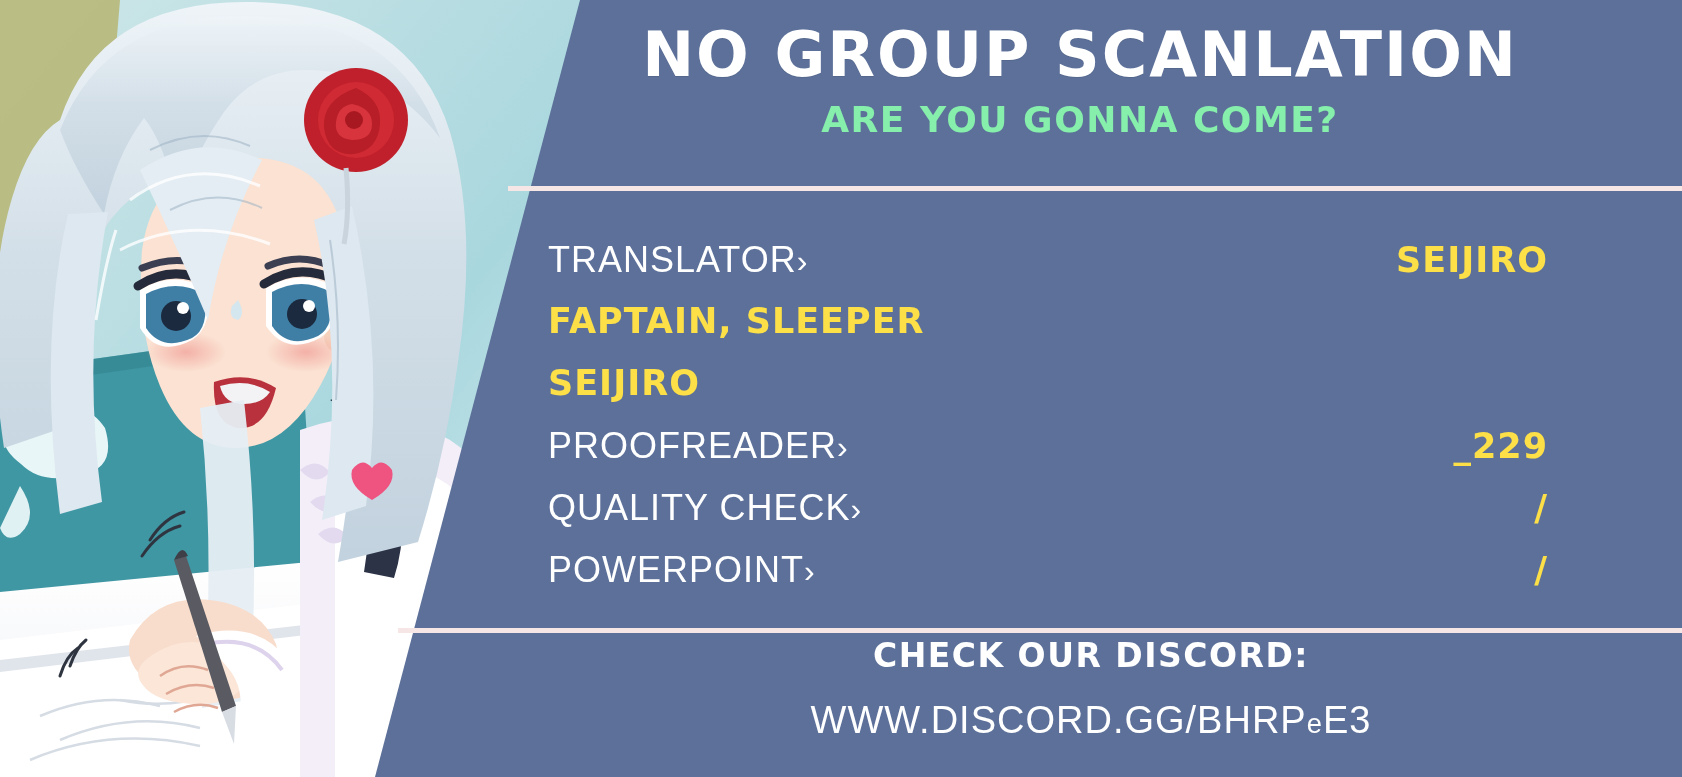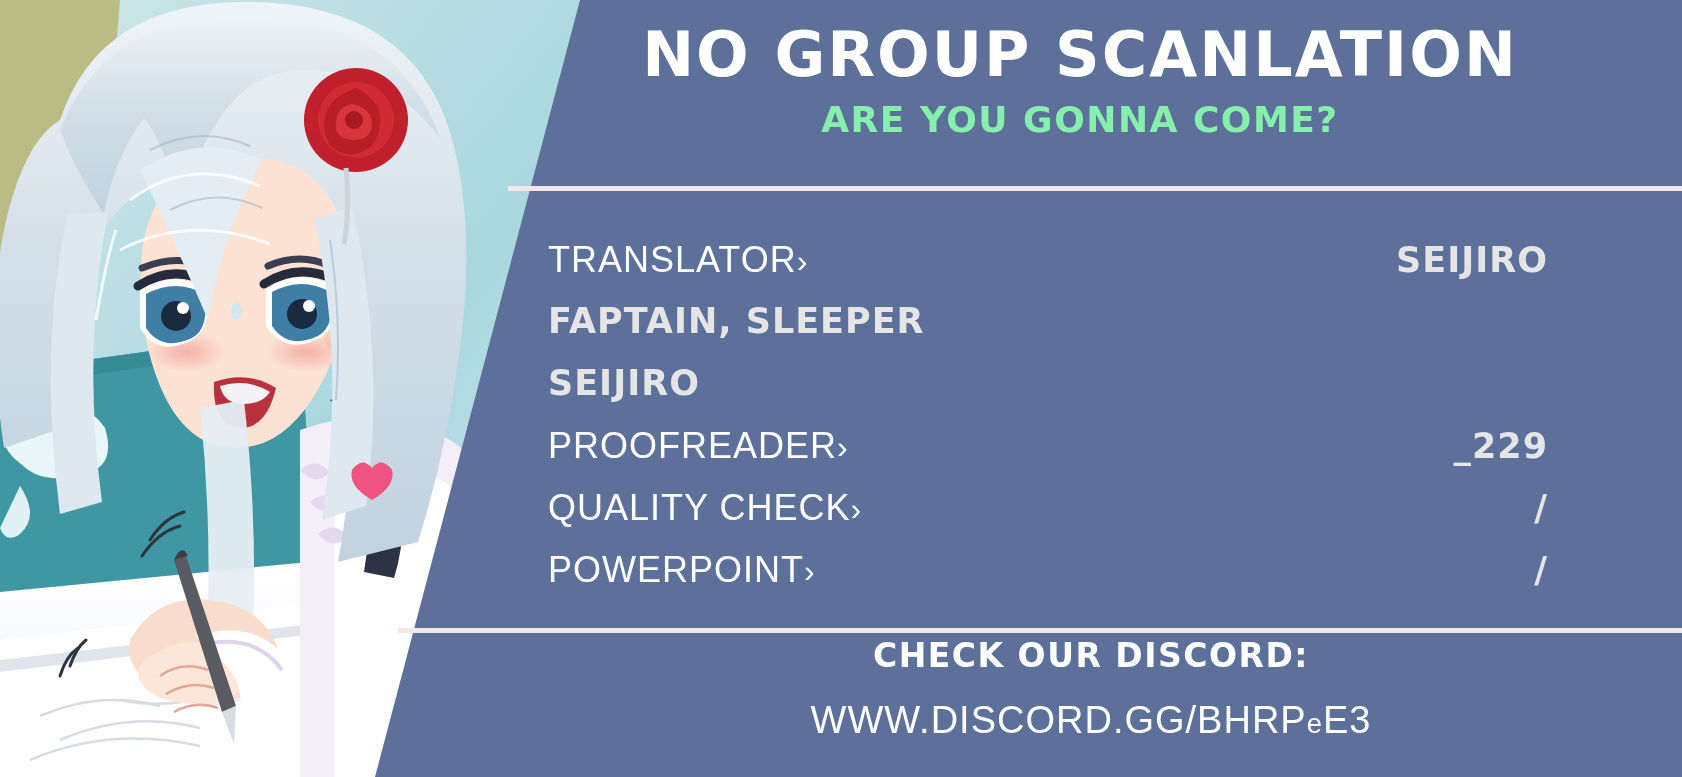--- a/index.html
+++ b/index.html
@@ -101,21 +101,21 @@
   .credit-chevron {
     font-family:"Liberation Sans", sans-serif;
     font-size:32px;
     color:#ffffff;
   }
   .credit-value {
     font-family:"DejaVu Sans", sans-serif;
     font-weight:700;
     font-size:35px;
     letter-spacing:1px;
-    color:#e5e5e5;
+    color:#fde047;
     white-space:nowrap;
     text-align:center;
   }
 
   
   .footer {
     position:absolute;
     left:500px; top:636px;
     width:1182px;
     text-align:center;

